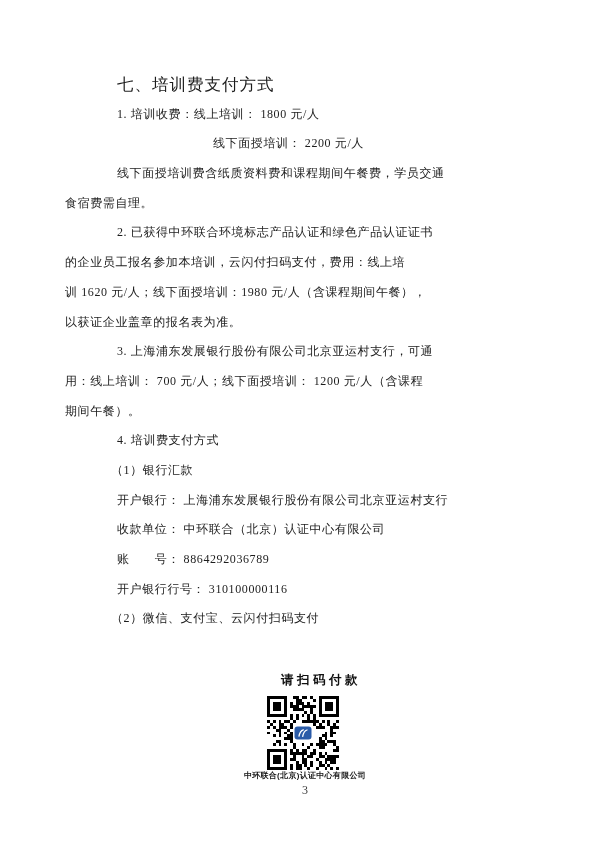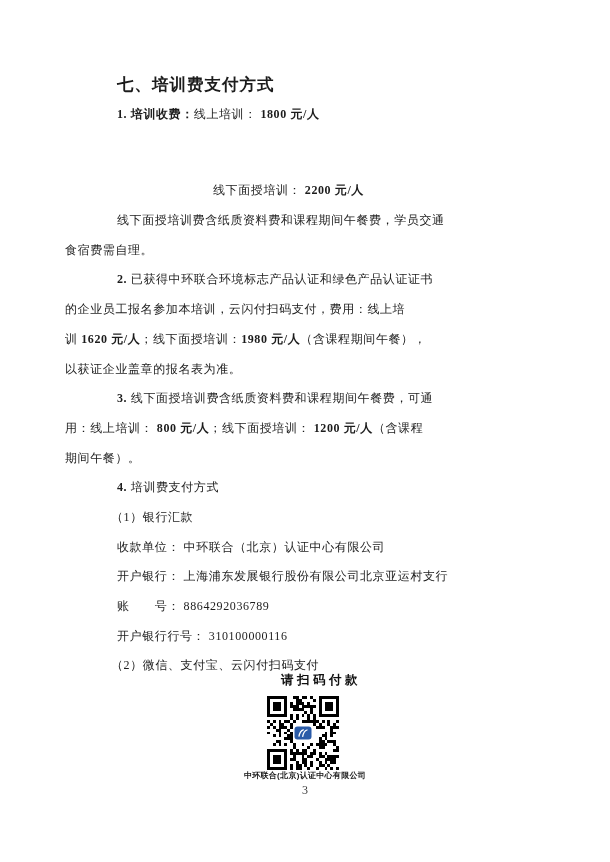--- a/index.html
+++ b/index.html
@@ -16,29 +16,29 @@
     position:absolute;
     left:65px;top:70px;width:490px;
   }
   .ln{
     height:29.7px;
     line-height:29.7px;
     font-size:12px;
     letter-spacing:0.6px;
     white-space:nowrap;
   }
-  .ln .b{font-weight:bold;}
+  .ln .b{font-weight:normal;}
   .ln.heading{
     font-family:"Liberation Sans","DejaVu Sans",sans-serif;
     font-weight:bold;
     font-size:16.5px;
     letter-spacing:1px;
   }
   .ind-para{padding-left:52px;}
-  .ind-deep{padding-left:148px;margin-top:47px;}
+  .ind-deep{padding-left:148px;}
   .ind-paren{padding-left:46px;}
   .qr-title{
     position:absolute;
     left:16px;top:672px;width:610px;
     text-align:center;
     font-family:"Liberation Sans","DejaVu Sans",sans-serif;
     font-weight:bold;
     font-size:12.5px;
     letter-spacing:3.5px;
     color:#111;
@@ -82,27 +82,27 @@
   <div class="content" id="doc-lines">
       <div class="ln heading ind-para"><span class="b">七、培训费支付方式</span></div>
       <div class="ln ind-para"><span class="b">1. 培训收费：</span><span class="">线上培训： </span><span class="b">1800 元/人</span></div>
       <div class="ln ind-deep"><span class="">线下面授培训： </span><span class="b">2200 元/人</span></div>
       <div class="ln ind-para"><span class="">线下面授培训费含纸质资料费和课程期间午餐费，学员交通</span></div>
       <div class="ln"><span class="">食宿费需自理。</span></div>
       <div class="ln ind-para"><span class="b">2.</span><span class=""> 已获得中环联合环境标志产品认证和绿色产品认证证书</span></div>
       <div class="ln"><span class="">的企业员工报名参加本培训，云闪付扫码支付，费用：线上培</span></div>
       <div class="ln"><span class="">训 </span><span class="b">1620 元/人</span><span class="">；线下面授培训：</span><span class="b">1980 元/人</span><span class="">（含课程期间午餐），</span></div>
       <div class="ln"><span class="">以获证企业盖章的报名表为准。</span></div>
-      <div class="ln ind-para"><span class="b">3.</span><span class=""> 线下面授培训费含纸质资料费和课程期间午餐费，可通</span></div>
-      <div class="ln"><span class="">用：线上培训： </span><span class="b">800 元/人</span><span class="">；线下面授培训： </span><span class="b">1200 元/人</span><span class="">（含课程</span></div>
+      <div class="ln ind-para"><span class="b">3.</span><span class=""> 上海浦东发展银行股份有限公司北京亚运村支行，可通</span></div>
+      <div class="ln"><span class="">用：线上培训： </span><span class="b">700 元/人</span><span class="">；线下面授培训： </span><span class="b">1200 元/人</span><span class="">（含课程</span></div>
       <div class="ln"><span class="">期间午餐）。</span></div>
       <div class="ln ind-para"><span class="b">4.</span><span class=""> 培训费支付方式</span></div>
       <div class="ln ind-paren"><span class="">（1）银行汇款</span></div>
+      <div class="ln ind-para"><span class="">开户银行： 上海浦东发展银行股份有限公司北京亚运村支行</span></div>
       <div class="ln ind-para"><span class="">收款单位： 中环联合（北京）认证中心有限公司</span></div>
-      <div class="ln ind-para"><span class="">开户银行： 上海浦东发展银行股份有限公司北京亚运村支行</span></div>
       <div class="ln ind-para"><span class="">账　　号： 8864292036789</span></div>
       <div class="ln ind-para"><span class="">开户银行行号： 310100000116</span></div>
       <div class="ln ind-paren"><span class="">（2）微信、支付宝、云闪付扫码支付</span></div>
     </div>
 
   <div class="qr-title">请扫码付款</div>
 
   <div class="qr-wrap">
     <svg class="qr" id="qr-svg" viewBox="0 0 25 25" preserveAspectRatio="none" shape-rendering="crispEdges">
         <rect x="0" y="0" width="1" height="1" fill="#000"></rect>

